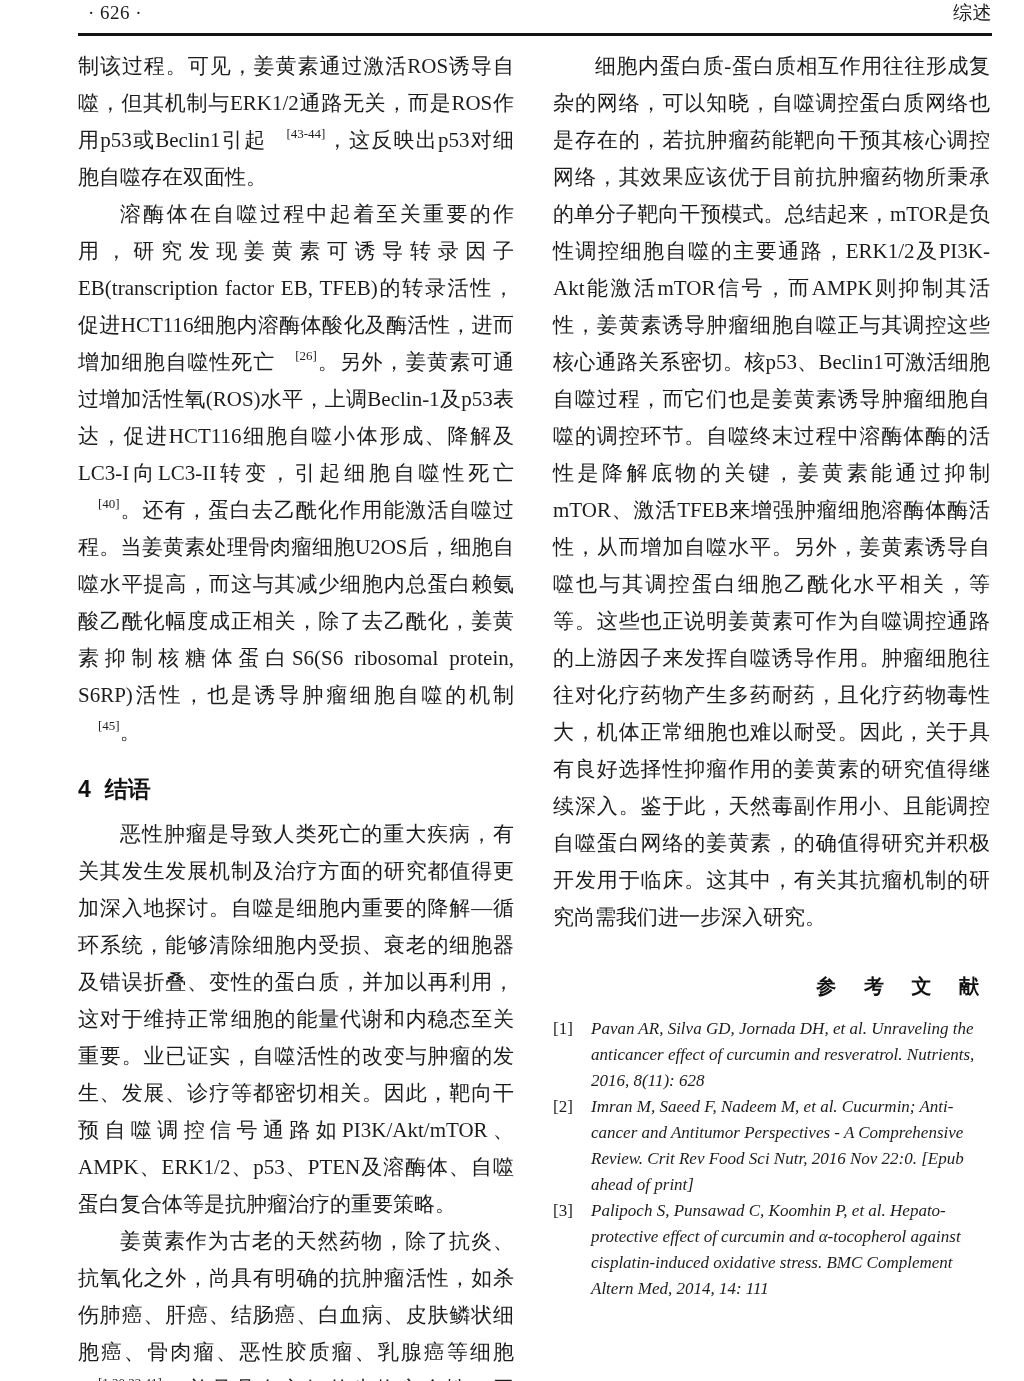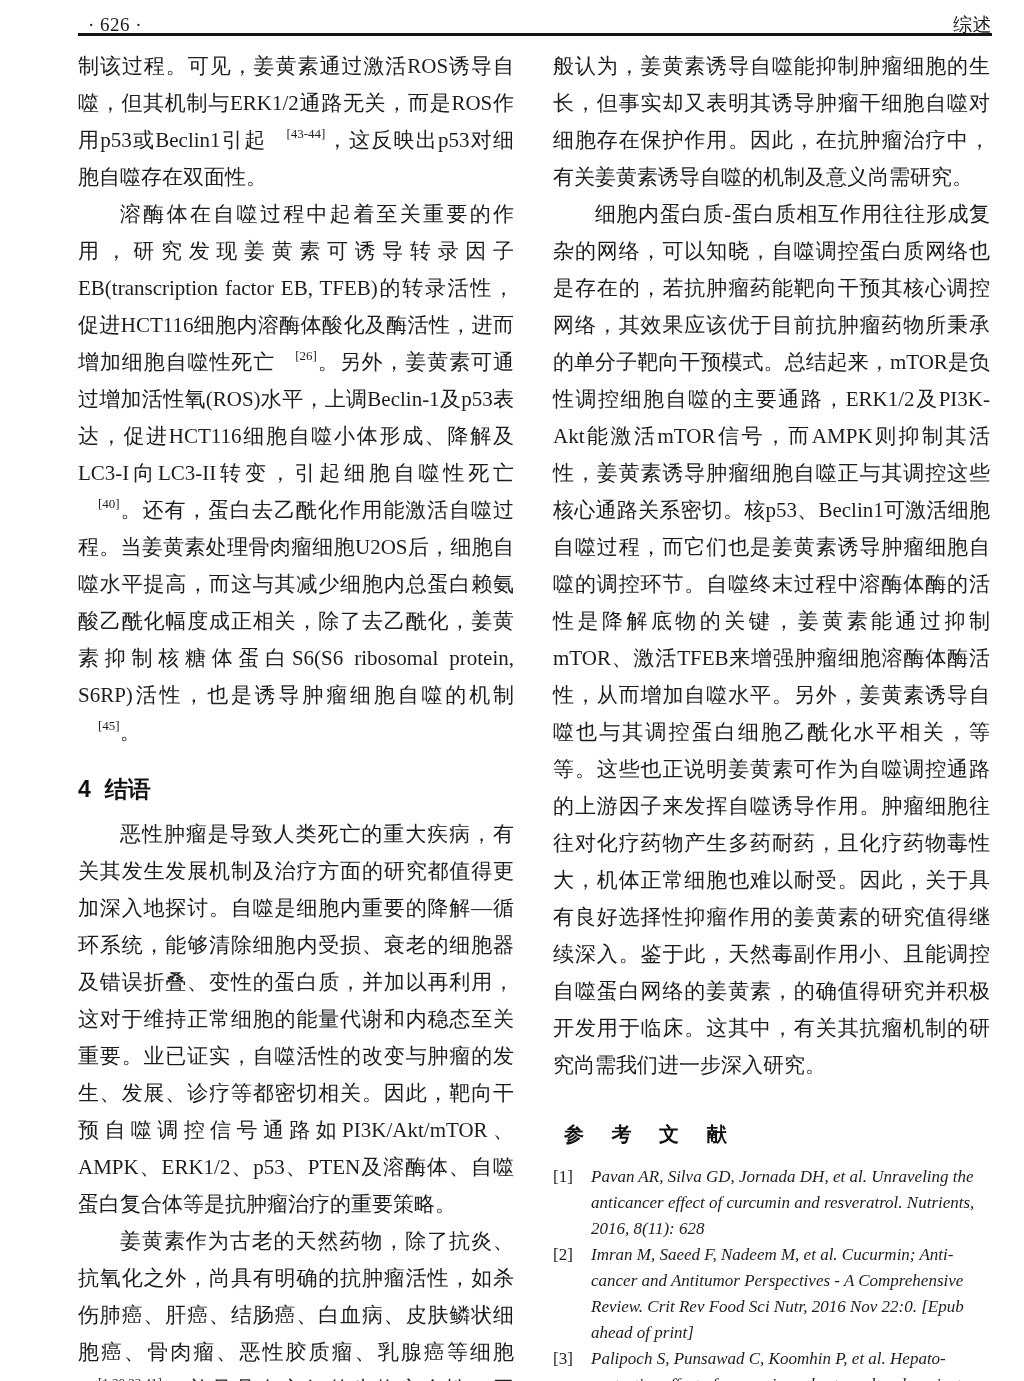--- a/index.html
+++ b/index.html
@@ -2,21 +2,21 @@
 <html><head>
 <meta charset="utf-8">
 <title>Scanned journal page</title>
 <style>
   html,body{margin:0;padding:0;background:#ffffff;}
   .page{
     position:relative;width:1024px;height:1381px;background:#ffffff;
     font-family:"Liberation Serif","DejaVu Serif",serif;color:#1c1c1c;overflow:hidden;
   }
   .page-header{
-    position:absolute;left:78px;top:12px;width:914px;height:24px;
+    position:absolute;left:78px;top:0;width:914px;height:24px;
     display:flex;justify-content:space-between;align-items:baseline;
     font-size:19px;letter-spacing:0.5px;
   }
   .page-header .pn{padding-left:10px;}
   .header-rule{position:absolute;left:78px;top:33px;width:914px;height:3px;background:#151515;}
   .col{
     position:absolute;top:48px;font-size:21px;line-height:37px;
     text-align:justify;text-justify:inter-ideograph;
   }
   #left-col-blocks{left:78px;width:436px;}
@@ -25,21 +25,21 @@
   p.para{margin:0;}
   p.para.indent{text-indent:2em;font-family:Liberation Serif, serif;}
   sup{font-size:13px;line-height:0;position:relative;top:-1px;padding-left:20px;}
   .section-heading{
     font-family:"Liberation Sans","DejaVu Sans",sans-serif;font-weight:bold;
     font-size:23px;line-height:30px;margin:23px 0 12px 0;text-align:left;text-indent:0;color:#111;
   }
   .section-heading .sh-num{margin-right:14px;}
   .ref-heading{
     font-family:"Liberation Sans","DejaVu Sans",sans-serif;font-weight:bold;
-    font-size:20px;line-height:28px;margin:36px 0 16px 0;text-align:left;
+    font-size:20px;line-height:28px;margin:36px 0 16px 0;text-align:right;
     letter-spacing:0.55em;text-indent:0.55em;color:#111;
   }
   .refs{font-size:17px;line-height:26px;text-align:justify;}
   .ref-item{display:flex;margin:0;}
   .ref-num{width:38px;flex:none;}
   .ref-text{flex:1;white-space:pre-line;font-style:italic;}
   .page-footer{
     position:absolute;left:-5px;top:1352px;width:1029px;
     font-size:20px;line-height:24px;color:#b5b5b5;white-space:pre;
   }
@@ -58,21 +58,20 @@
   <div class="col" id="left-col-blocks">
       <p class="para"><span>制该过程。可见，姜黄素通过激活ROS诱导自噬，但其机制与ERK1/2通路无关，而是ROS作用p53或Beclin1引起</span><sup>[43-44]</sup><span>，这反映出p53对细胞自噬存在双面性。</span></p>
       <p class="para indent"><span>溶酶体在自噬过程中起着至关重要的作用，研究发现姜黄素可诱导转录因子EB(transcription factor EB, TFEB)的转录活性，促进HCT116细胞内溶酶体酸化及酶活性，进而增加细胞自噬性死亡</span><sup>[26]</sup><span>。另外，姜黄素可通过增加活性氧(ROS)水平，上调Beclin-1及p53表达，促进HCT116细胞自噬小体形成、降解及LC3-I向LC3-II转变，引起细胞自噬性死亡</span><sup>[40]</sup><span>。还有，蛋白去乙酰化作用能激活自噬过程。当姜黄素处理骨肉瘤细胞U2OS后，细胞自噬水平提高，而这与其减少细胞内总蛋白赖氨酸乙酰化幅度成正相关，除了去乙酰化，姜黄素抑制核糖体蛋白S6(S6 ribosomal protein, S6RP)活性，也是诱导肿瘤细胞自噬的机制</span><sup>[45]</sup><span>。</span></p>
       <div class="section-heading"><span class="sh-num">4</span><span class="sh-text">结语</span></div>
       <p class="para indent"><span>恶性肿瘤是导致人类死亡的重大疾病，有关其发生发展机制及治疗方面的研究都值得更加深入地探讨。自噬是细胞内重要的降解—循环系统，能够清除细胞内受损、衰老的细胞器及错误折叠、变性的蛋白质，并加以再利用，这对于维持正常细胞的能量代谢和内稳态至关重要。业已证实，自噬活性的改变与肿瘤的发生、发展、诊疗等都密切相关。因此，靶向干预自噬调控信号通路如PI3K/Akt/mTOR、AMPK、ERK1/2、p53、PTEN及溶酶体、自噬蛋白复合体等是抗肿瘤治疗的重要策略。</span></p>
       <p class="para indent"><span>姜黄素作为古老的天然药物，除了抗炎、抗氧化之外，尚具有明确的抗肿瘤活性，如杀伤肺癌、肝癌、结肠癌、白血病、皮肤鳞状细胞癌、骨肉瘤、恶性胶质瘤、乳腺癌等细胞</span><sup>[1,20,22,41]</sup><span>，并且具有良好的生物安全性。因此，它是一种极具前景的抗肿瘤治疗药物。有趣的是，姜黄素能诱导肿瘤细胞自噬，并通过自噬抑制肿瘤细胞生长或促进细胞死亡，且该机制与其直接或间接调控多种自噬通路密切关联。然而，自噬对于肿瘤细胞的作用存在双面性，这也提示我们，姜黄素诱导细胞自噬对于肿瘤的治疗是否存在利弊交织。一</span></p>
     </div>
 
   <div class="right-col">
     <div class="col-inner" id="right-col-blocks">
-        <p class="para"><span>般认为，姜黄素诱导自噬能抑制肿瘤细胞的生长，但事实却又表明其诱导肿瘤干细胞自噬对细胞存在保护作用。因此，在抗肿瘤治疗中，有关姜黄素诱导自噬的机制及意义尚需研究。</span></p>
         <p class="para indent"><span>细胞内蛋白质-蛋白质相互作用往往形成复杂的网络，可以知晓，自噬调控蛋白质网络也是存在的，若抗肿瘤药能靶向干预其核心调控网络，其效果应该优于目前抗肿瘤药物所秉承的单分子靶向干预模式。总结起来，mTOR是负性调控细胞自噬的主要通路，ERK1/2及PI3K-Akt能激活mTOR信号，而AMPK则抑制其活性，姜黄素诱导肿瘤细胞自噬正与其调控这些核心通路关系密切。核p53、Beclin1可激活细胞自噬过程，而它们也是姜黄素诱导肿瘤细胞自噬的调控环节。自噬终末过程中溶酶体酶的活性是降解底物的关键，姜黄素能通过抑制mTOR、激活TFEB来增强肿瘤细胞溶酶体酶活性，从而增加自噬水平。另外，姜黄素诱导自噬也与其调控蛋白细胞乙酰化水平相关，等等。这些也正说明姜黄素可作为自噬调控通路的上游因子来发挥自噬诱导作用。肿瘤细胞往往对化疗药物产生多药耐药，且化疗药物毒性大，机体正常细胞也难以耐受。因此，关于具有良好选择性抑瘤作用的姜黄素的研究值得继续深入。鉴于此，天然毒副作用小、且能调控自噬蛋白网络的姜黄素，的确值得研究并积极开发用于临床。这其中，有关其抗瘤机制的研究尚需我们进一步深入研究。</span></p>
       </div>
     <div class="ref-heading">参 考 文 献</div>
     <div class="refs" id="ref-list">
         <div class="ref-item">
           <div class="ref-num">[1]</div>
           <div class="ref-text">Pavan AR, Silva GD, Jornada DH, et al. Unraveling the
 anticancer effect of curcumin and resveratrol. Nutrients,
 2016, 8(11): 628</div>
         </div>

